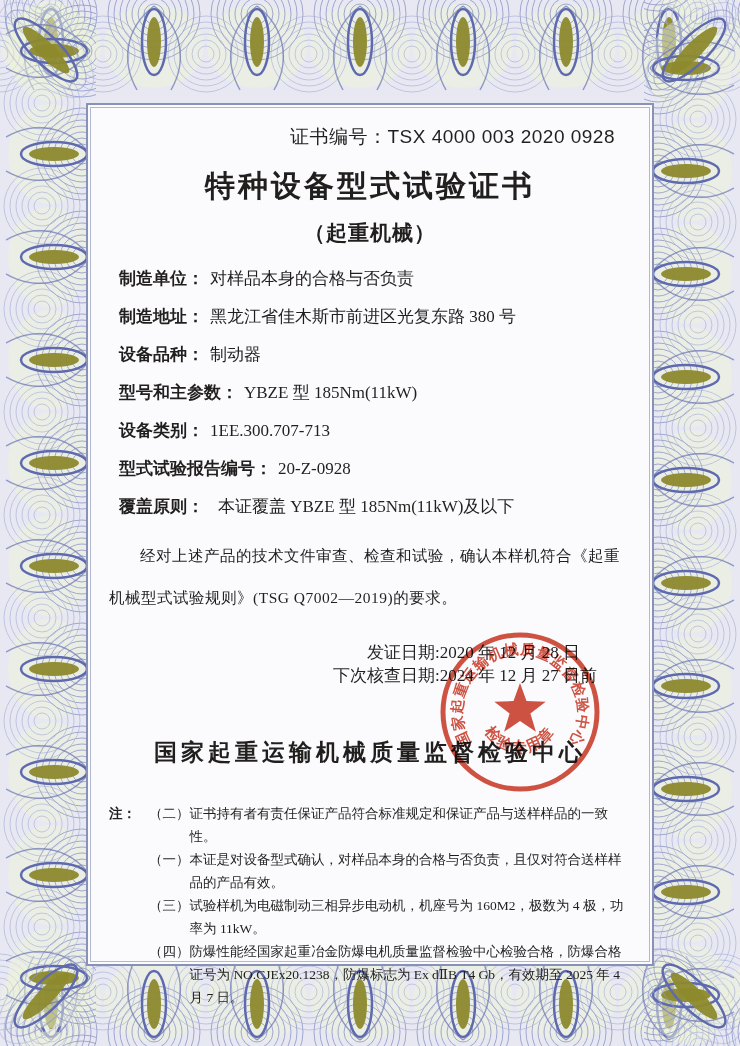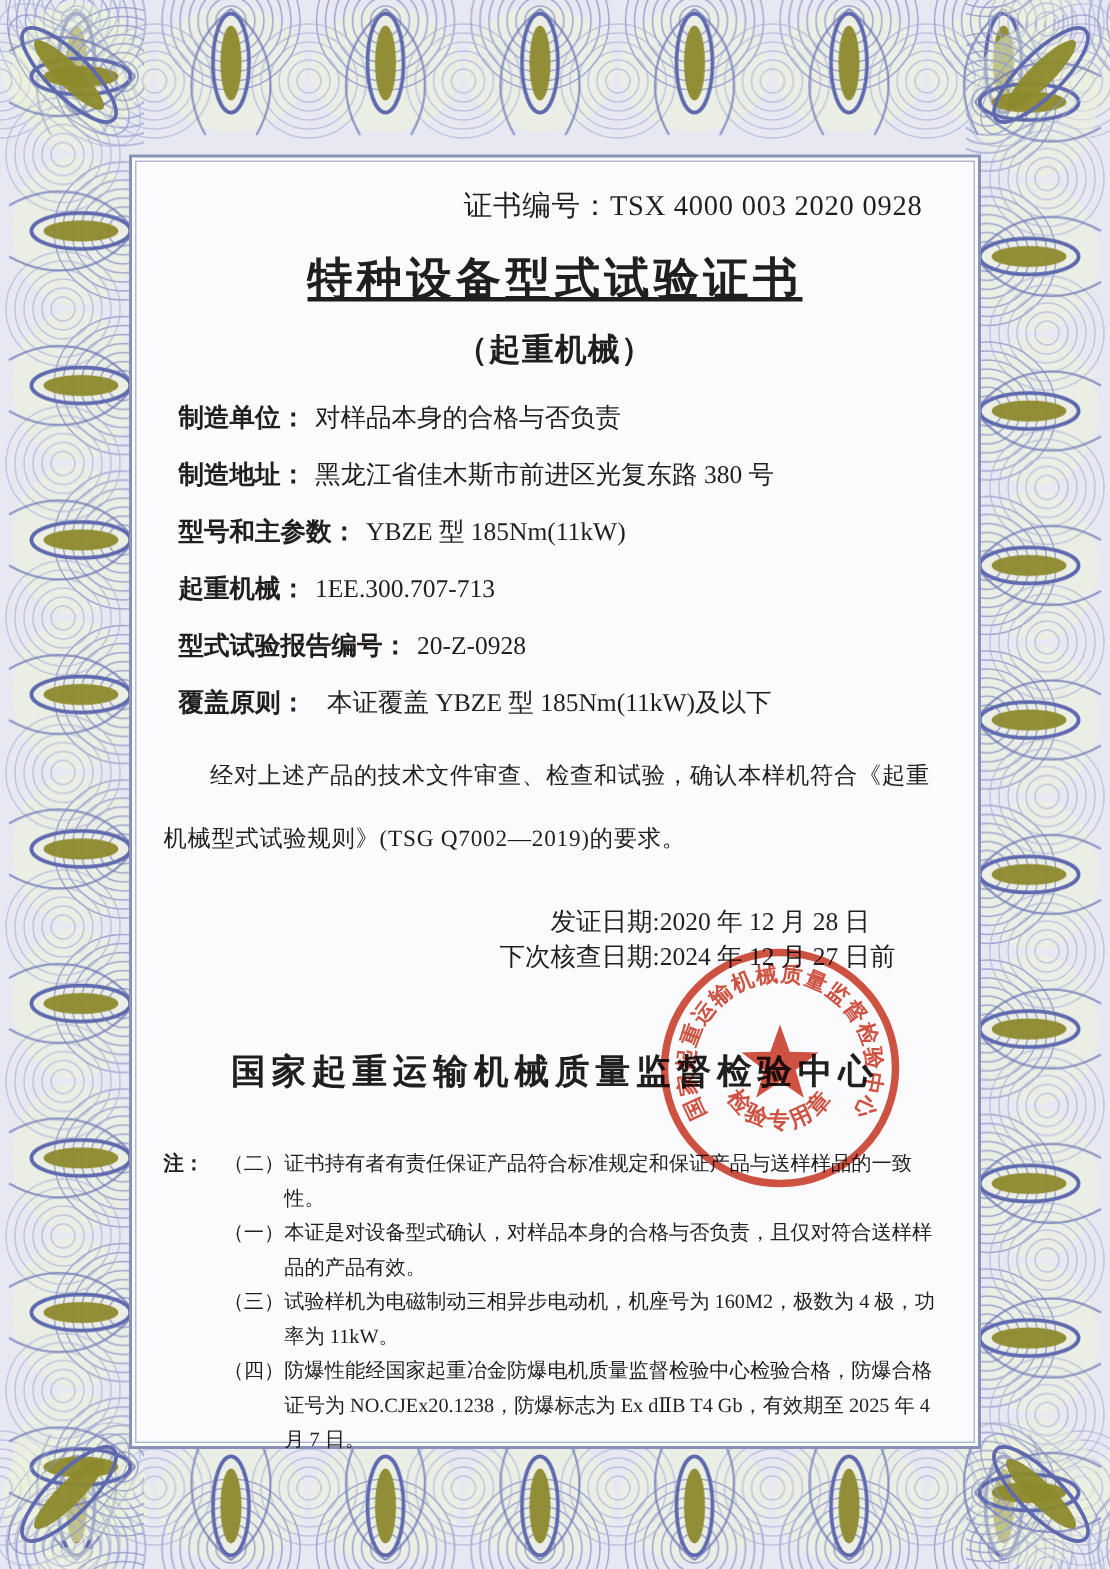--- a/index.html
+++ b/index.html
@@ -25,28 +25,27 @@
     box-sizing:border-box;
     padding:12px 18px 0 18px;
   }
   .cert-no-line{
     text-align:right;
     padding-right:16px;
     font-size:19px;
     margin-top:4px;
     letter-spacing:.5px;
   }
-  .cert-no-line .num{font-family:Liberation Serif, serif;}
+  .cert-no-line .num{font-family:Liberation Sans, sans-serif;}
   .title{
     text-align:center;
     font-size:30px;
     font-weight:bold;
     letter-spacing:3px;
     margin-top:16px;
-    text-decoration:underline;
   }
   .subtitle{
     text-align:center;
     font-size:21px;
     font-weight:bold;
     letter-spacing:1px;
     margin-top:12px;
   }
   .fields{margin-top:22px;padding-left:10px;}
   .field-row{
@@ -175,25 +174,29 @@
       <div class="fields">
         <div class="field-row">
           <span class="lbl">制造单位：</span>
           <span class="val">对样品本身的合格与否负责</span>
         </div>
         <div class="field-row">
           <span class="lbl">制造地址：</span>
           <span class="val">黑龙江省佳木斯市前进区光复东路 380 号</span>
         </div>
         <div class="field-row">
+          <span class="lbl">设备品种：</span>
+          <span class="val">制动器</span>
+        </div>
+        <div class="field-row">
           <span class="lbl">型号和主参数：</span>
           <span class="val">YBZE 型 185Nm(11kW)</span>
         </div>
         <div class="field-row">
-          <span class="lbl">起重机械：</span>
+          <span class="lbl">设备类别：</span>
           <span class="val">1EE.300.707-713</span>
         </div>
         <div class="field-row">
           <span class="lbl">型式试验报告编号：</span>
           <span class="val">20-Z-0928</span>
         </div>
         <div class="field-row wide-gap">
           <span class="lbl">覆盖原则：</span>
           <span class="val">本证覆盖 YBZE 型 185Nm(11kW)及以下</span>
         </div>

